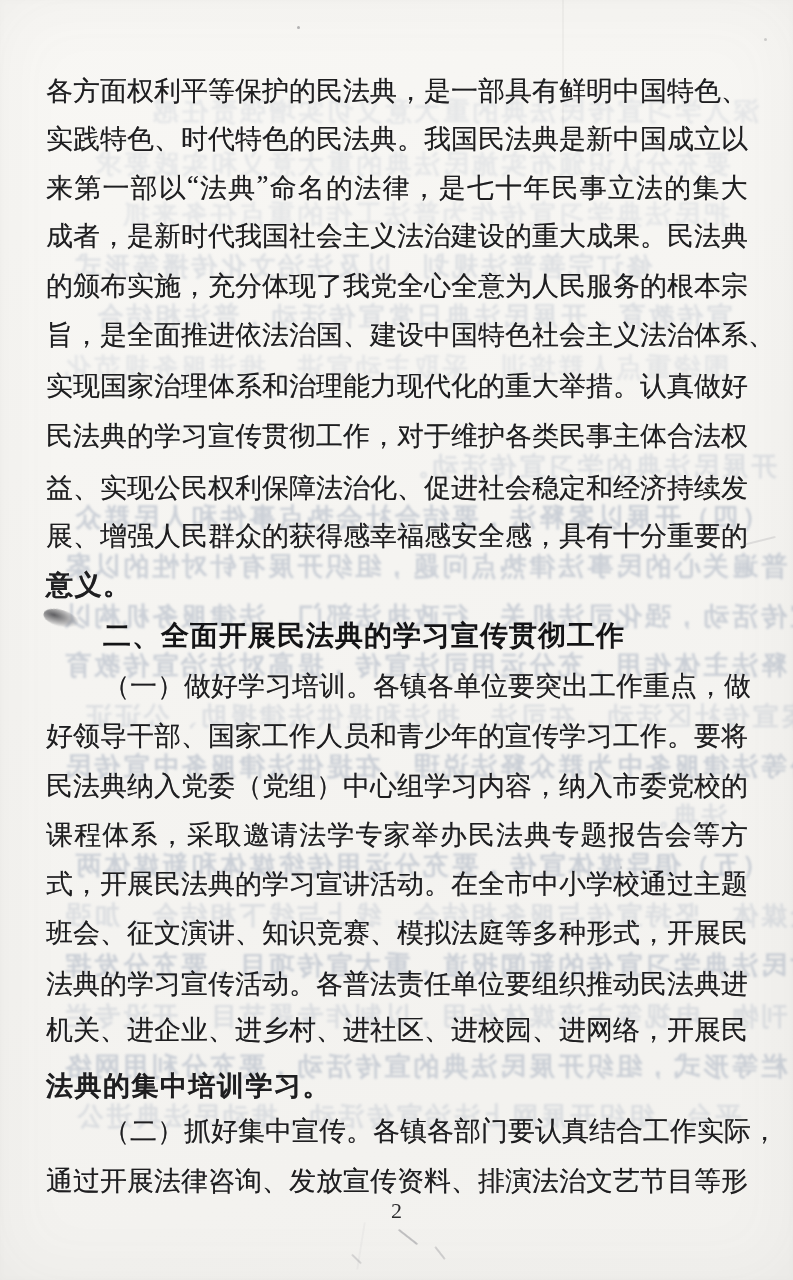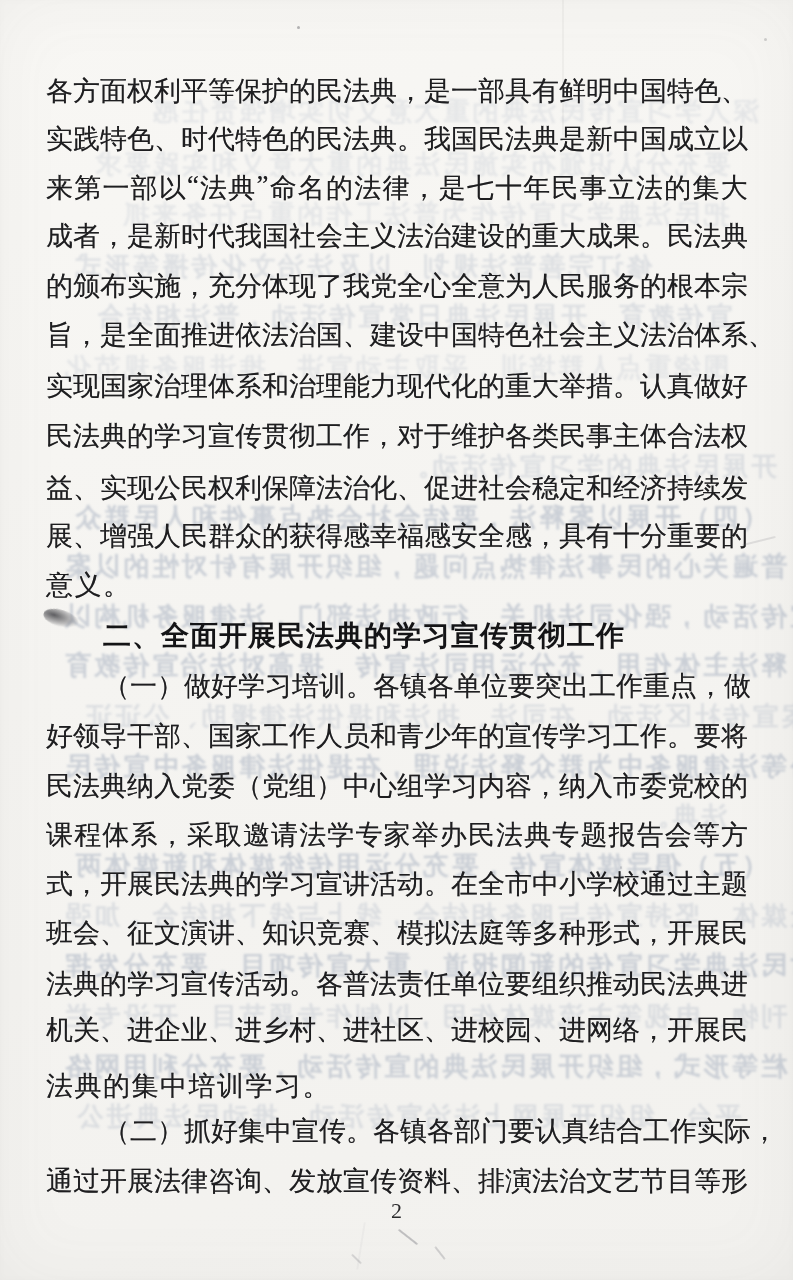--- a/index.html
+++ b/index.html
@@ -13,21 +13,21 @@
     font-family:"Liberation Serif","DejaVu Serif",serif;
   }
   
   .line{
     position:absolute;left:46px;width:702px;height:34px;
     font-size:27px;color:#1e1e20;white-space:nowrap;
     text-shadow:0 0 .4px rgba(30,30,32,.55);
   }
   .jchars{display:flex;justify-content:space-between;}
   .jchars span{display:block;}
-  .short{letter-spacing:1.5px;}
+  .short{letter-spacing:1.5px;font-weight:bold;}
   .indent{padding-left:57px;width:645px;}
   .heading{
     position:absolute;left:46px;width:702px;padding-left:57px;
     font-size:28px;font-weight:700;color:#141416;
     font-family:"Liberation Sans","DejaVu Sans",sans-serif;
     letter-spacing:1px;white-space:nowrap;
   }
   .pagenum{
     position:absolute;left:46px;width:702px;text-align:center;
     font-size:22px;color:#2a2a2c;letter-spacing:1px;

